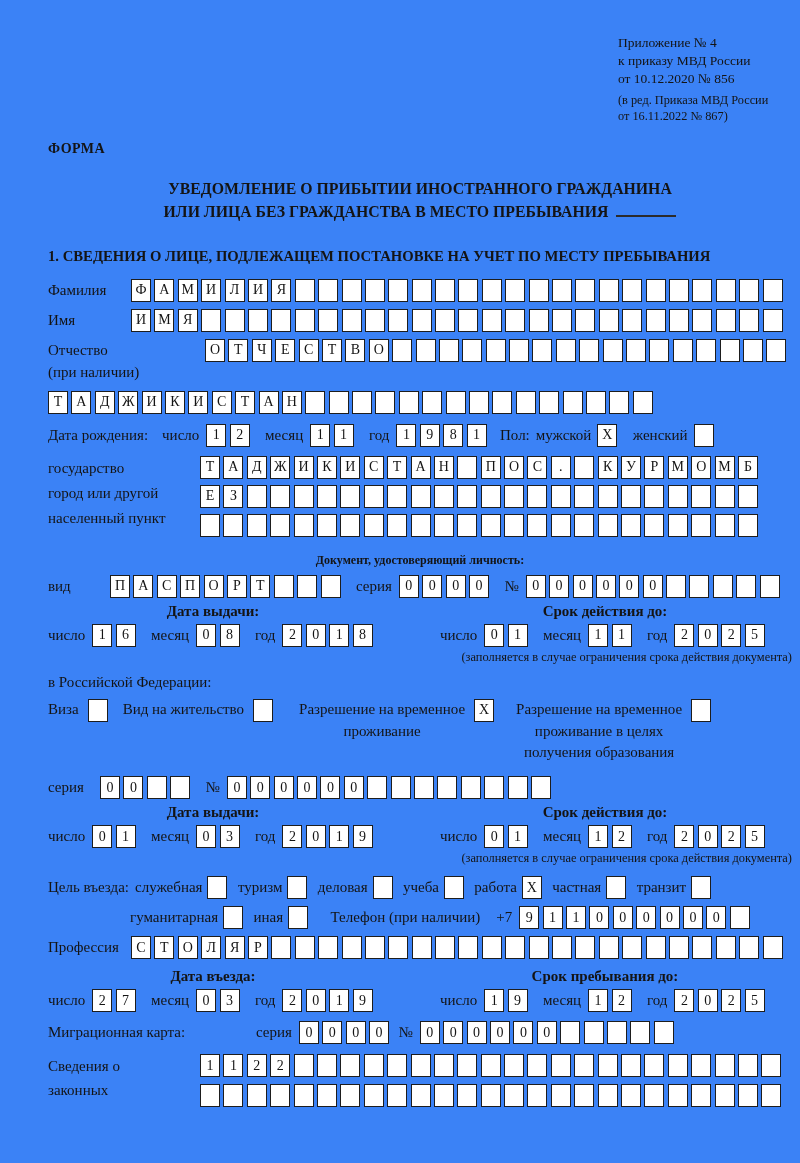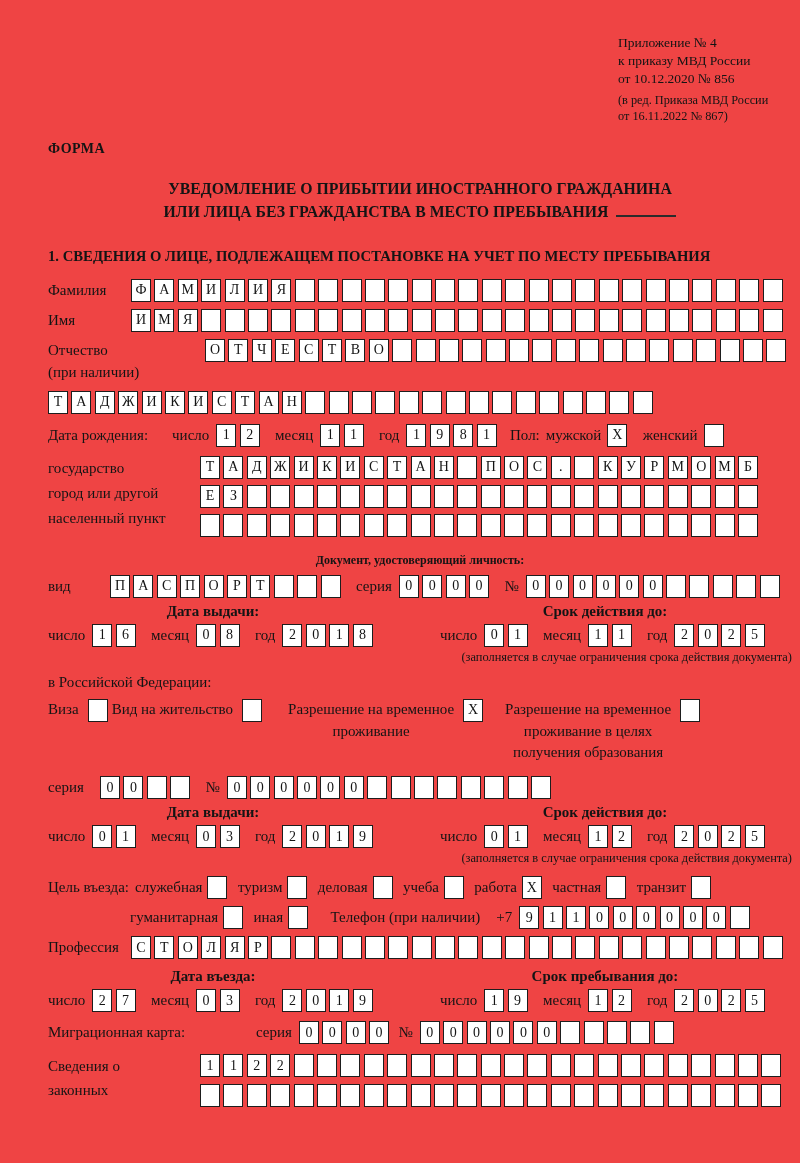--- a/index.html
+++ b/index.html
@@ -1,17 +1,17 @@
 <!DOCTYPE html>
 <html><head>
 <meta charset="utf-8">
 <style>
   html,body{margin:0;padding:0;background:#ffffff;}
   .page{position:relative;width:800px;height:1163px;box-sizing:border-box;
-        padding:34px 8px 0 48px;background:#ef4444;color:#141414;
+        padding:34px 8px 0 48px;background:#3b82f6;color:#141414;
         font-family:"Liberation Serif",serif;font-size:15px;overflow:hidden;}
 
   .appendix{margin-left:570px;font-size:13.5px;line-height:1.33;}
   .amend{font-size:12.3px;margin-top:4px;line-height:1.33;}
   .form-label{text-align:left;padding-right:28px;font-weight:bold;font-size:14px;
               margin-top:16px;letter-spacing:.5px;}
   .title{text-align:center;font-weight:bold;font-size:15.8px;margin-top:20px;line-height:1.5;}
   .underline{display:inline-block;width:60px;border-bottom:2px solid #2b2b2b;height:14px;margin-left:8px;}
   .sec1{font-weight:bold;font-size:14.7px;margin-top:24px;white-space:nowrap;}
 
@@ -39,22 +39,22 @@
   .dcol-l .dhead{width:330px;}
   .dcol-r .dhead{width:330px;}
   .dategroup{display:flex;align-items:center;}
   .note-right{text-align:right;font-size:12.4px;margin-top:3px;}
 
   .plain{margin-top:9px;}
   .opt-row{display:flex;align-items:flex-start;margin-top:8px;}
   .ropt{display:inline-flex;align-items:flex-start;}
   .ropt-lines{display:inline-flex;flex-direction:column;align-items:center;text-align:center;line-height:1.45;}
   .ropt .cell{margin-left:9px;margin-right:0;}
-  .mr20{margin-right:4px;}.mr26{margin-right:26px;}.mr22{margin-right:22px;}
-  .ml10{margin-left:10px;}.ml12{margin-left:12px;}.mr6{margin-right:6px;}.mr14{margin-right:24px;}
+  .mr20{margin-right:15px;}.mr26{margin-right:26px;}.mr22{margin-right:22px;}
+  .ml10{margin-left:10px;}.ml12{margin-left:12px;}.mr6{margin-right:6px;}.mr14{margin-right:14px;}
 
   .optlist{display:inline-flex;align-items:center;flex-wrap:nowrap;}
   .opt{display:inline-flex;align-items:center;margin-right:7px;}
   .opt-lbl{margin-right:5px;}
   .indent82{padding-left:82px;}
   .phone-prefix{margin:0 7px 0 10px;}
 
   .rep-wrap{display:flex;align-items:flex-start;margin-top:10px;}
   .rep-labels{width:152px;line-height:1.62;flex-shrink:0;}
   .rep-rows .cells{margin-bottom:7px;display:flex;}

